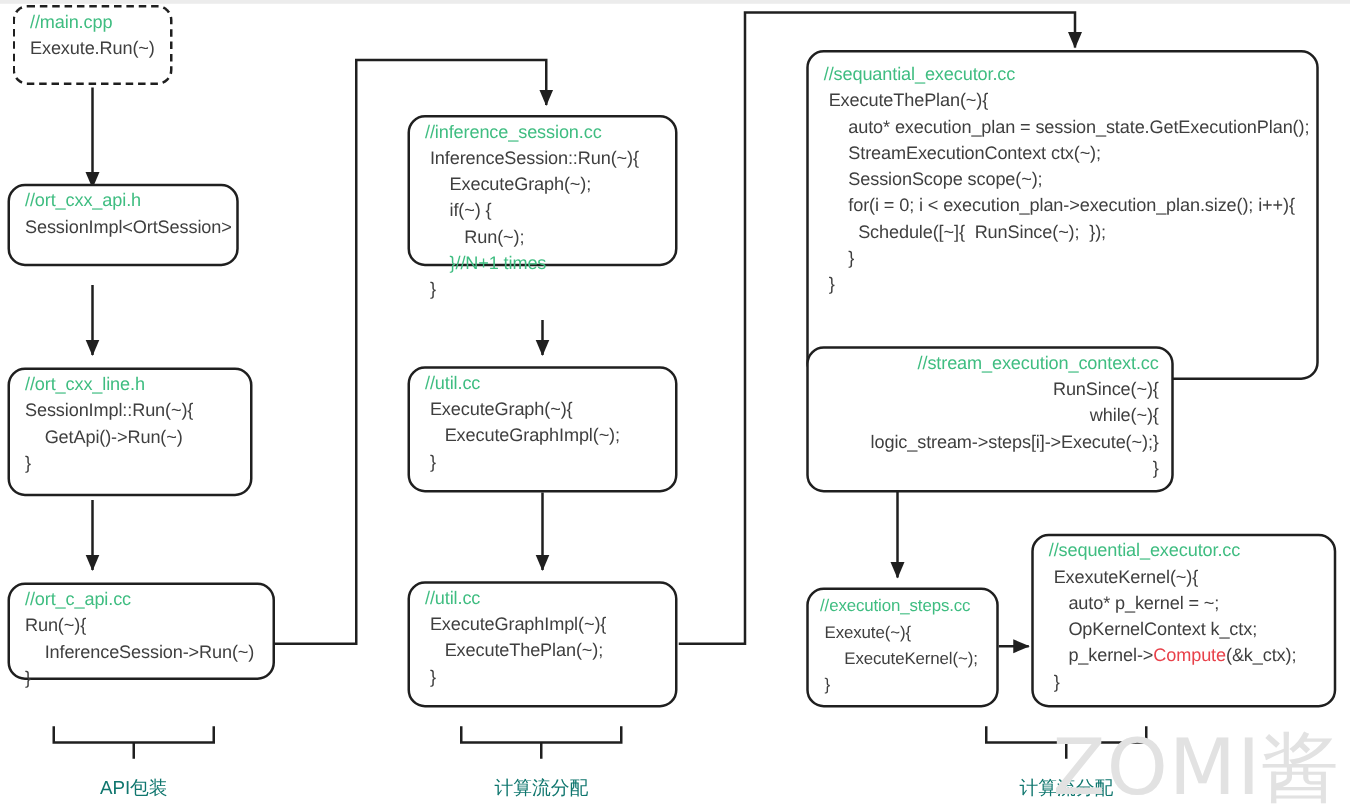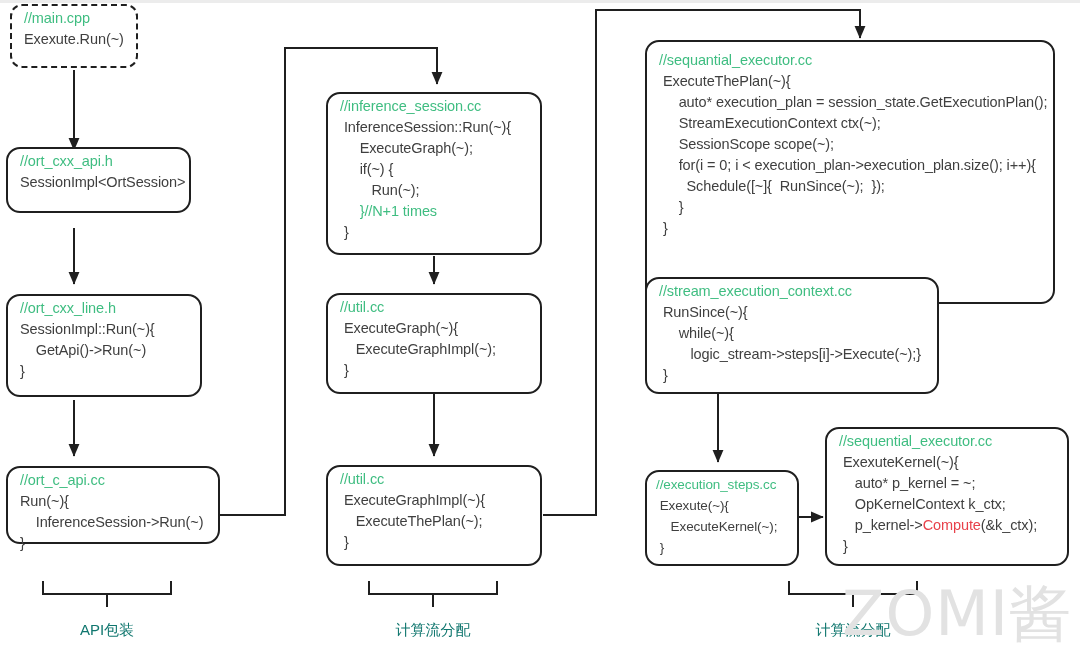--- a/index.html
+++ b/index.html
@@ -130,21 +130,21 @@
     <div class="code-line">}</div>
   </div>
 
   <div class="node" style="left:6px; top:466px; width:214px; height:78px;">
     <div class="code-line comment">//ort_c_api.cc</div>
     <div class="code-line">Run(~){</div>
     <div class="code-line">    InferenceSession-&gt;Run(~)</div>
     <div class="code-line">}</div>
   </div>
 
-  <div class="node" style="left:326px; top:92px; width:216px; height:163px;">
+  <div class="node" style="left:326px; top:92px; width:216px; height:121px;">
     <div class="code-line comment">//inference_session.cc</div>
     <div class="code-line"> InferenceSession::Run(~){</div>
     <div class="code-line">     ExecuteGraph(~);</div>
     <div class="code-line">     if(~) {</div>
     <div class="code-line">        Run(~);</div>
     <div class="code-line comment">     }//N+1 times</div>
     <div class="code-line"> }</div>
   </div>
 
   <div class="node" style="left:326px; top:293px; width:216px; height:101px;">
@@ -166,32 +166,32 @@
     <div class="code-line"> ExecuteThePlan(~){</div>
     <div class="code-line">     auto* execution_plan = session_state.GetExecutionPlan();</div>
     <div class="code-line">     StreamExecutionContext ctx(~);</div>
     <div class="code-line">     SessionScope scope(~);</div>
     <div class="code-line">     for(i = 0; i &lt; execution_plan-&gt;execution_plan.size(); i++){</div>
     <div class="code-line">       Schedule([~]{  RunSince(~);  });</div>
     <div class="code-line">     }</div>
     <div class="code-line"> }</div>
   </div>
 
-  <div class="node" style="left:645px; top:277px; width:294px; height:117px;">
+  <div class="node" style="left:645px; top:277px; width:294px; height:117px;text-align:right;">
     <div class="code-line comment">//stream_execution_context.cc</div>
     <div class="code-line"> RunSince(~){</div>
     <div class="code-line">     while(~){</div>
     <div class="code-line">        logic_stream-&gt;steps[i]-&gt;Execute(~);}</div>
     <div class="code-line"> }</div>
   </div>
 
   <div class="node" style="left:645px; top:470px; width:154px; height:96px; padding-left:9px;">
     <div class="code-line comment" style="font-size:13.5px;">//execution_steps.cc</div>
     <div class="code-line" style="font-size:13.5px;"> Exexute(~){</div>
-    <div class="code-line" style="font-size:13.5px;">    ExecuteKernel(~);</div>
+    <div class="code-line" style="font-size:13.5px;text-align:center;">    ExecuteKernel(~);</div>
     <div class="code-line" style="font-size:13.5px;"> }</div>
   </div>
 
   <div class="node" style="left:825px; top:427px; width:244px; height:139px;">
     <div class="code-line comment">//sequential_executor.cc</div>
     <div class="code-line"> ExexuteKernel(~){</div>
     <div class="code-line">    auto* p_kernel = ~;</div>
     <div class="code-line">    OpKernelContext k_ctx;</div>
     <div class="code-line"><span>    p_kernel-&gt;</span><span class="tok-red">Compute</span><span>(&amp;k_ctx);</span></div>
     <div class="code-line"> }</div>

